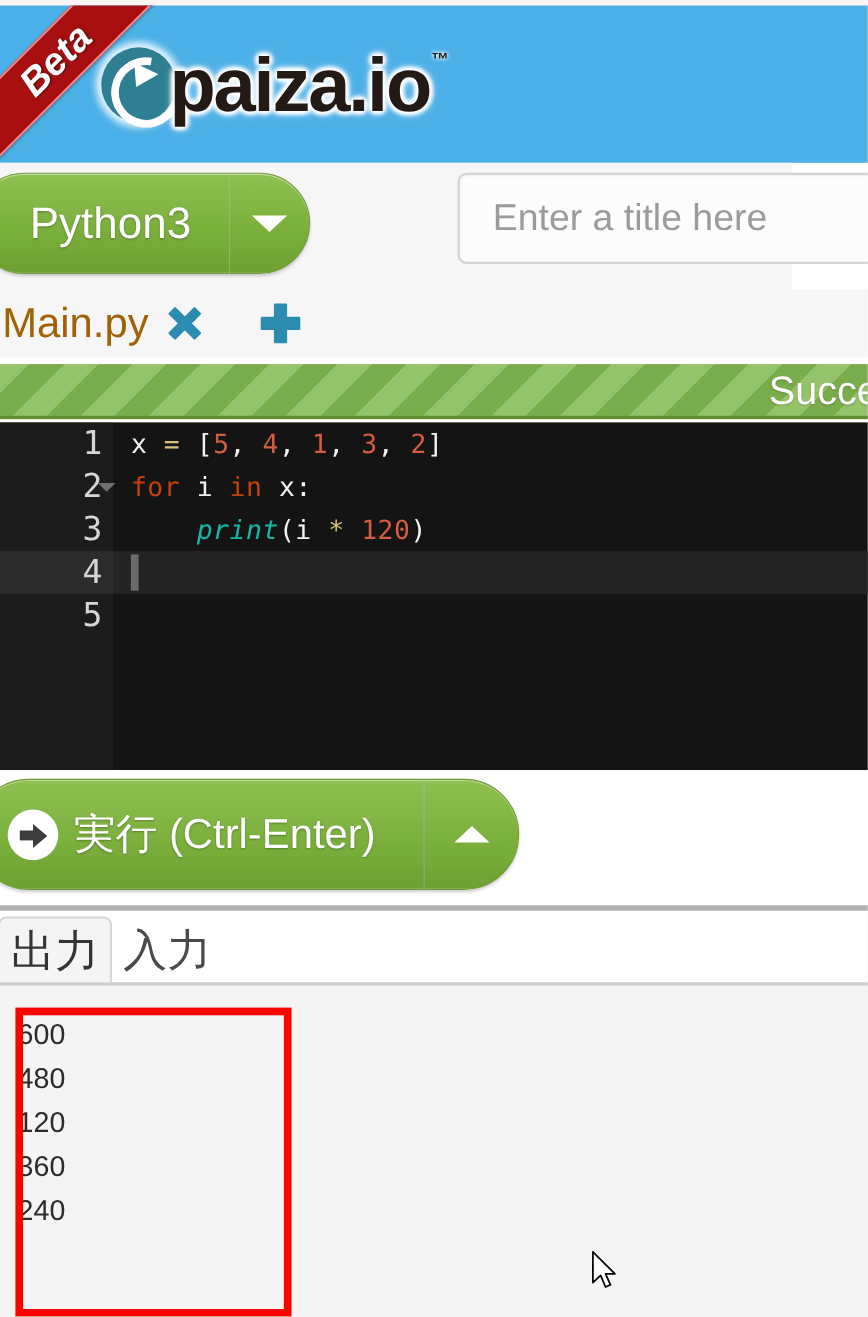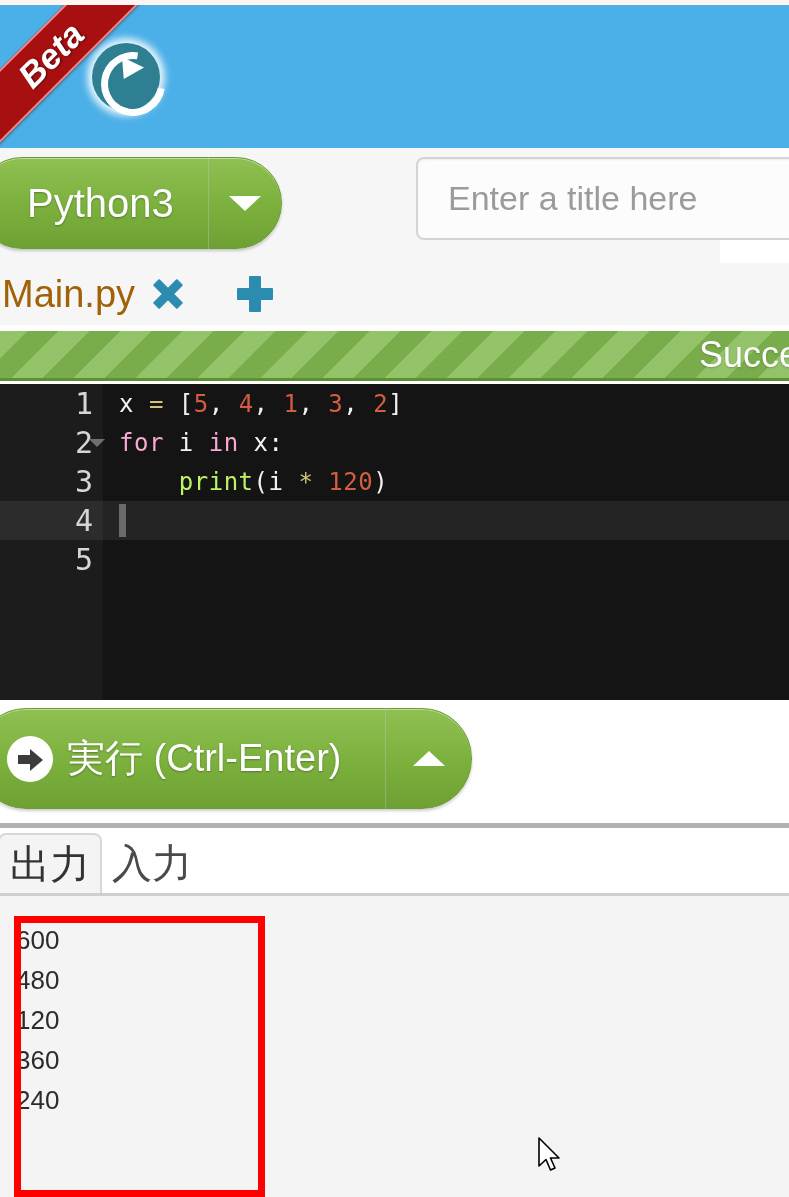--- a/index.html
+++ b/index.html
@@ -305,22 +305,22 @@
   .ed-code {
     flex: 1;
     padding-left: 16px;
     font-size: 24px;
     letter-spacing: 0.5px;
     color: #f2f2f2;
     white-space: pre;
   }
   .tok-num  { color: #d35d41; }
   .tok-op   { color: #d6c07a; }
-  .tok-kw   { color: #f9a8d4; }
-  .tok-fn   { color: #bef264; }
+  .tok-kw   { color: #c2410c; }
+  .tok-fn   { color: #14b8a6; font-style: italic; }
   .tok-punc { color: #f2f2f2; }
   .tok-plain{ color: #f2f2f2; }
   .caret-bar {
     display: inline-block;
     width: 7px; height: 33px;
     background: #6a6a6a;
     vertical-align: middle;
   }
 
   
@@ -481,20 +481,24 @@
 </head>
 <body>
 
 <div id="app">
 
   <div class="top-strip"></div>
 
   <div class="header">
     <div class="logo-wrap">
       <div class="logo-mark"></div>
+      <div class="logo-text">
+        <span>paiza.io</span>
+        <span class="logo-tm">™</span>
+      </div>
     </div>
     <div class="beta-ribbon">
       <span>Beta</span>
     </div>
   </div>
 
   <div class="toolbar">
     <div class="lang-select">
       <div class="lang-label">Python3</div>
       <div class="lang-divider"></div>

